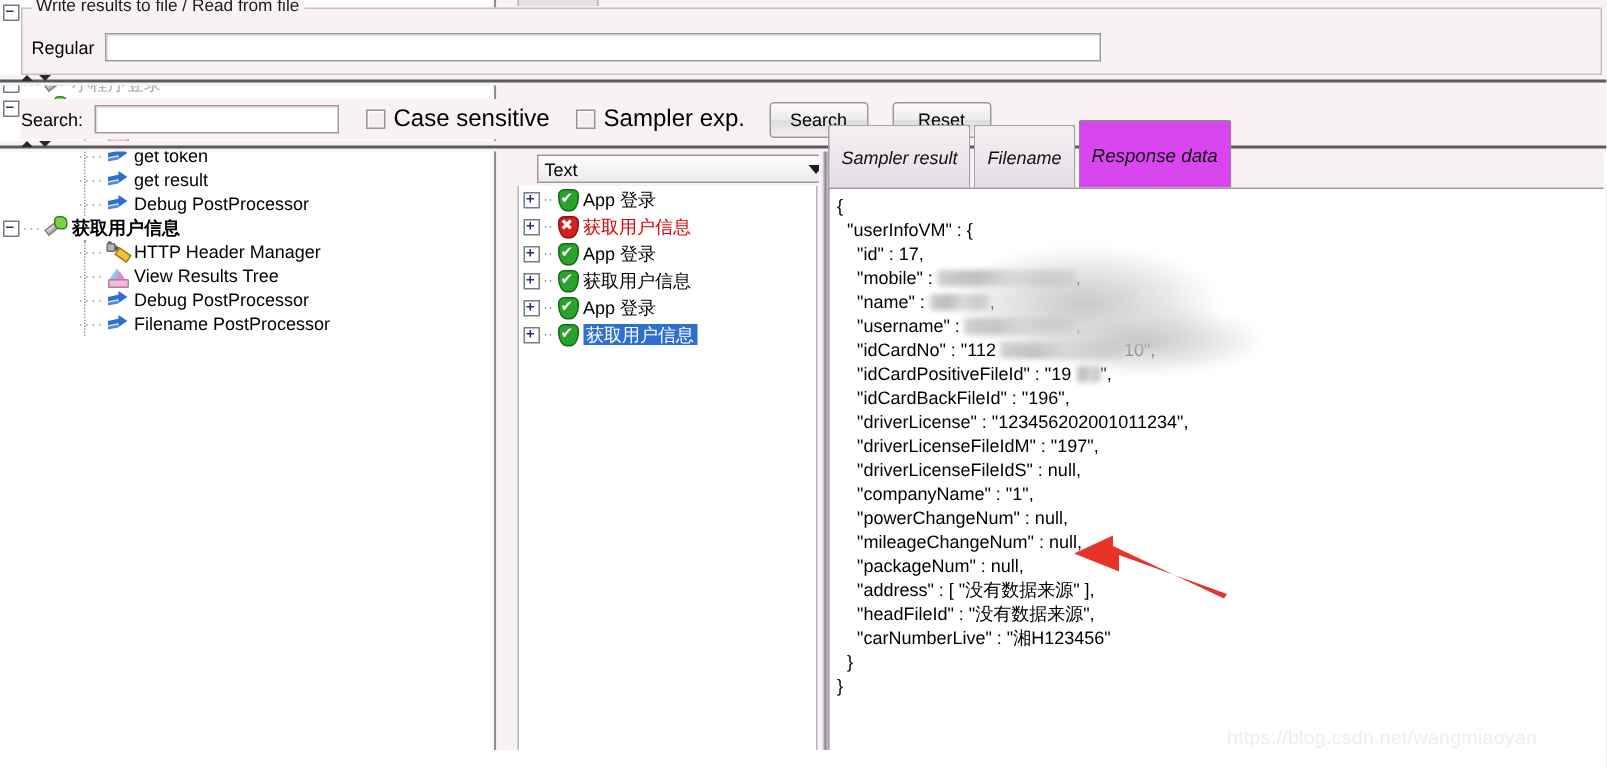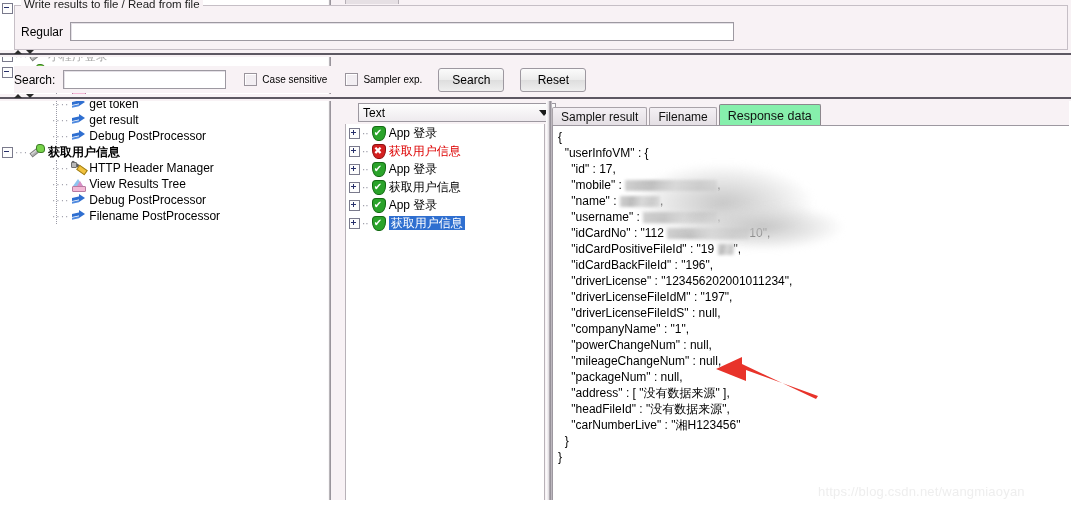--- a/index.html
+++ b/index.html
@@ -148,21 +148,21 @@
     border-top:4px solid #2a2a2a;
   }
 
   
   .searchbar{
     position:absolute;left:14px;top:66px;width:1052px;height:27px;
     display:flex;align-items:center;background:#f8f2f5;
   }
   .search-label{font-size:12px;margin-right:8px;}
   .search-input{width:163px;height:19px;}
-  .chk-wrap{display:flex;align-items:center;margin-left:18px;font-size:10px;}
+  .chk-wrap{display:flex;align-items:center;margin-left:18px;font-size:16px;}
   .chk{
     width:11px;height:11px;border:1px solid #9a949c;background:#f2eef2;
     box-shadow:inset 1px 1px 0 #ffffff;margin-right:5px;display:inline-block;flex:none;
   }
   .btn{
     height:22px;min-width:64px;margin-left:16px;
     background:linear-gradient(180deg,#fbfbfb 0%,#ececec 48%,#dedede 52%,#efefef 100%);
     border:1px solid #9d98a0;border-radius:3px;font-size:12px;cursor:default;
     display:flex;align-items:center;justify-content:center;
   }
@@ -224,27 +224,27 @@
   }
 
   
   .resp-panel{
     position:absolute;left:552px;top:0;width:519px;height:411px;
   }
   .tabs{
     position:absolute;left:0;top:4px;height:21px;display:flex;align-items:flex-end;
   }
   .tab{
-    height:18px;padding:0 8px;margin-right:2px;font-size:12px;
+    height:18px;padding:12px 8px;margin-right:2px;font-size:12px;
     background:linear-gradient(180deg,#f4f0f4,#e3dee3);
     border:1px solid #a9a3a9;border-bottom:none;border-radius:2px 2px 0 0;
-    display:flex;align-items:center;color:#111;
+    display:flex;align-items:center;color:#111;font-style:italic;
   }
   .tab.active{
-    height:21px;background:#86efac;border-color:#8d878d;font-size:12.5px;
+    height:21px;background:#d946ef;border-color:#8d878d;font-size:12.5px;
   }
   .resp-body{
     position:absolute;left:0;top:24px;width:517px;height:385px;
     background:#ffffff;border:1px solid #9d98a0;
     font-family:"Liberation Sans","DejaVu Sans",sans-serif;
     font-size:12px;overflow:hidden;
   }
   .json-line{
     height:16px;line-height:16px;white-space:pre;padding-left:5px;
     position:relative;

